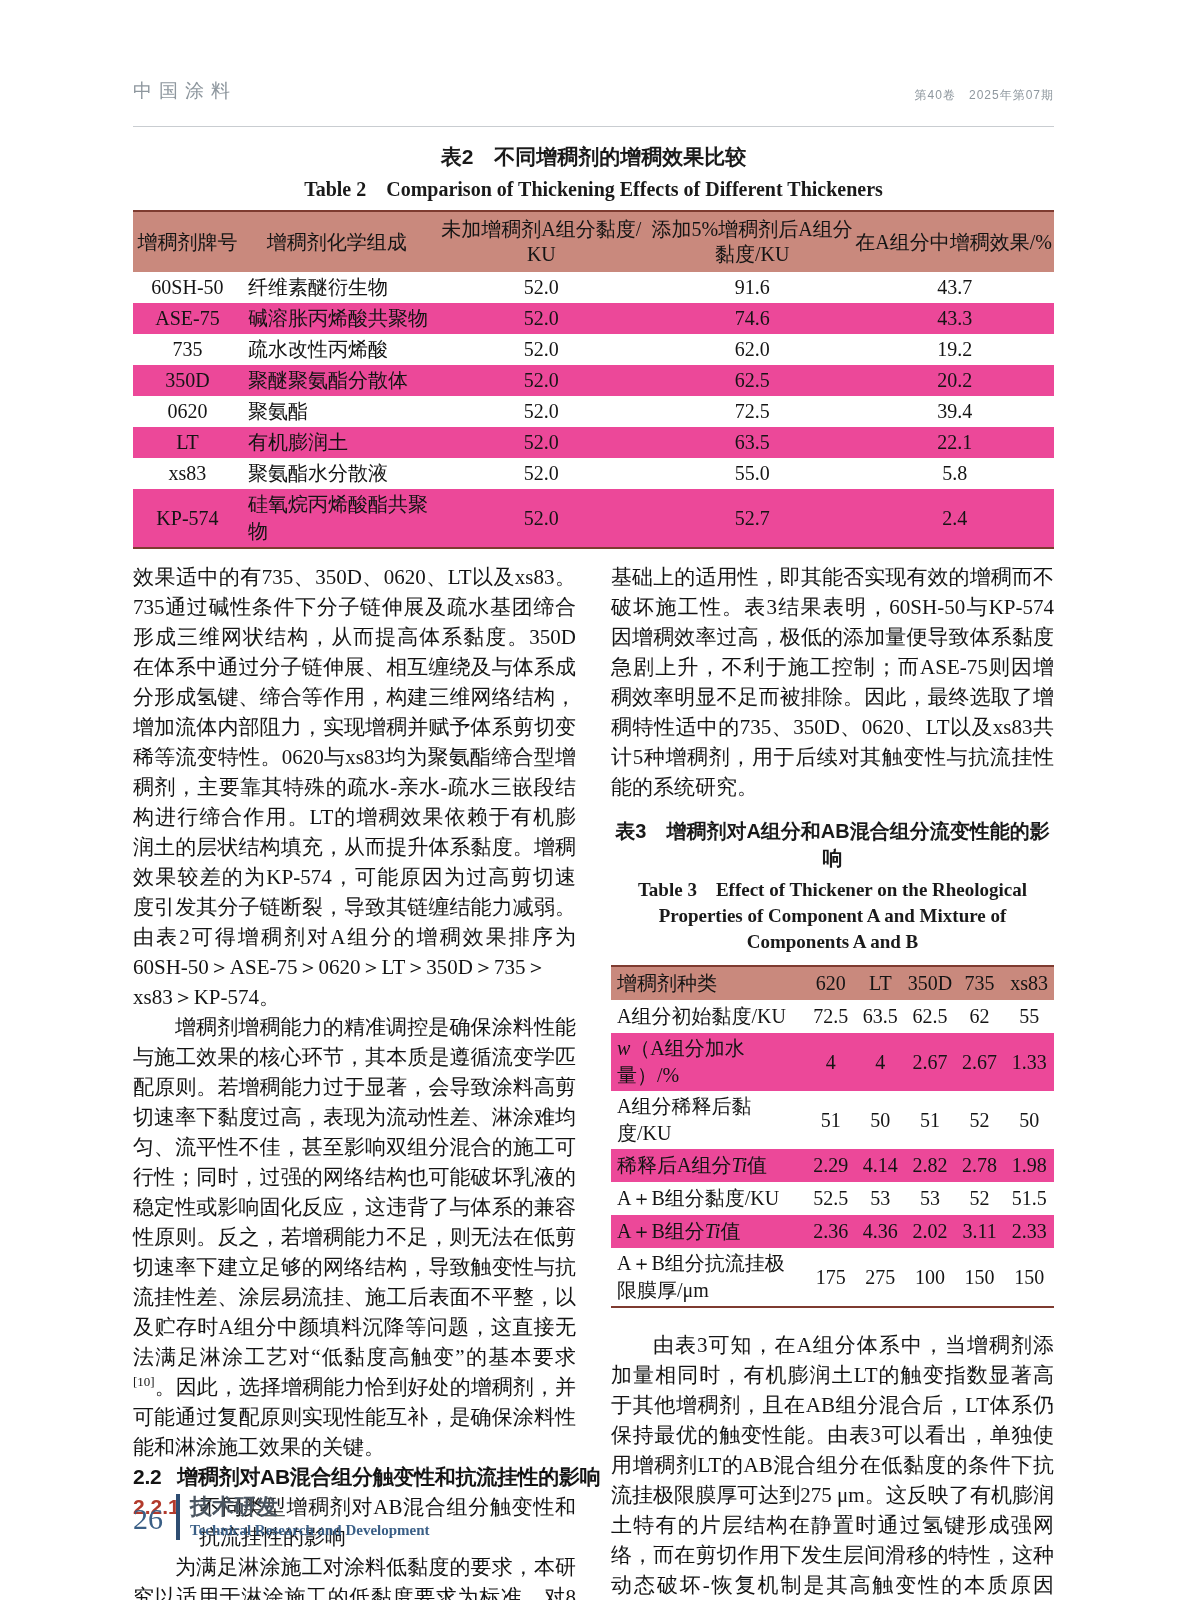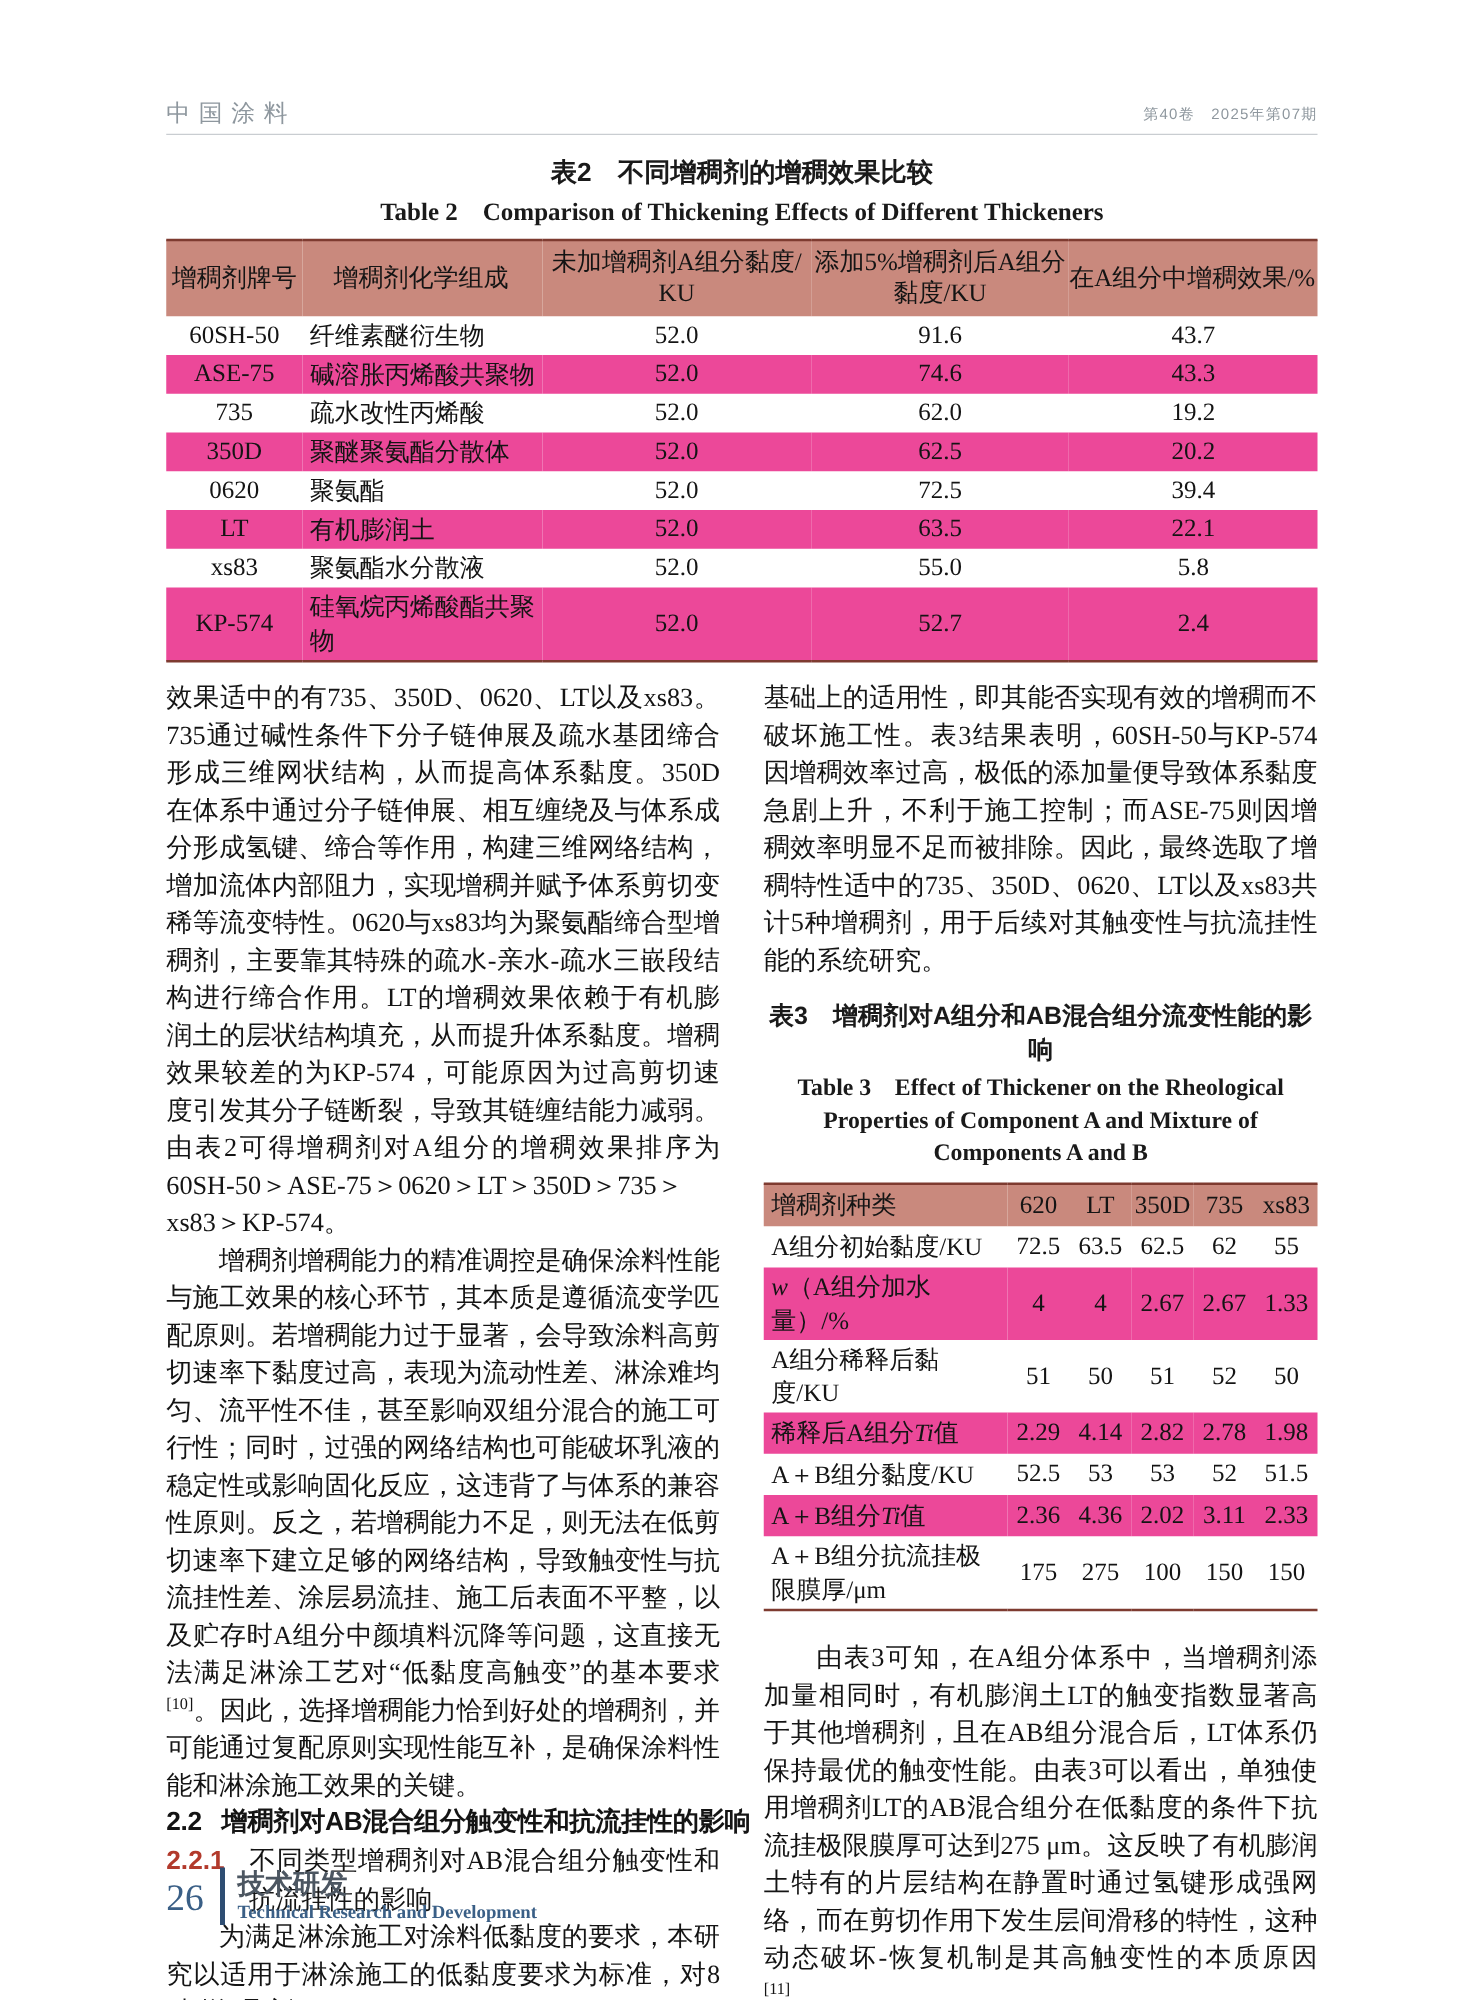--- a/index.html
+++ b/index.html
@@ -9,23 +9,23 @@
     width:1187px; height:1600px;
     margin:0 auto;
     background:#ffffff;
     font-family:"Liberation Serif","DejaVu Serif",serif;
     color:#141414;
     padding:78px 133px 0 133px;
     overflow:hidden;
   }
   
   .runhead {
-    display:flex; justify-content:space-between; align-items:center;
+    display:flex; justify-content:space-between; align-items:flex-end;
     border-bottom:1px solid #c9cdd1;
-    padding-bottom:3px;
+    padding-bottom:22px;
   }
   .runhead .journal {
     font-family:"Liberation Sans","DejaVu Sans",sans-serif;
     font-size:19px; color:#8e979e; letter-spacing:7px;
   }
   .runhead .issue {
     font-family:"Liberation Sans","DejaVu Sans",sans-serif;
     font-size:12px; color:#8e979e; letter-spacing:1px;
   }
   

